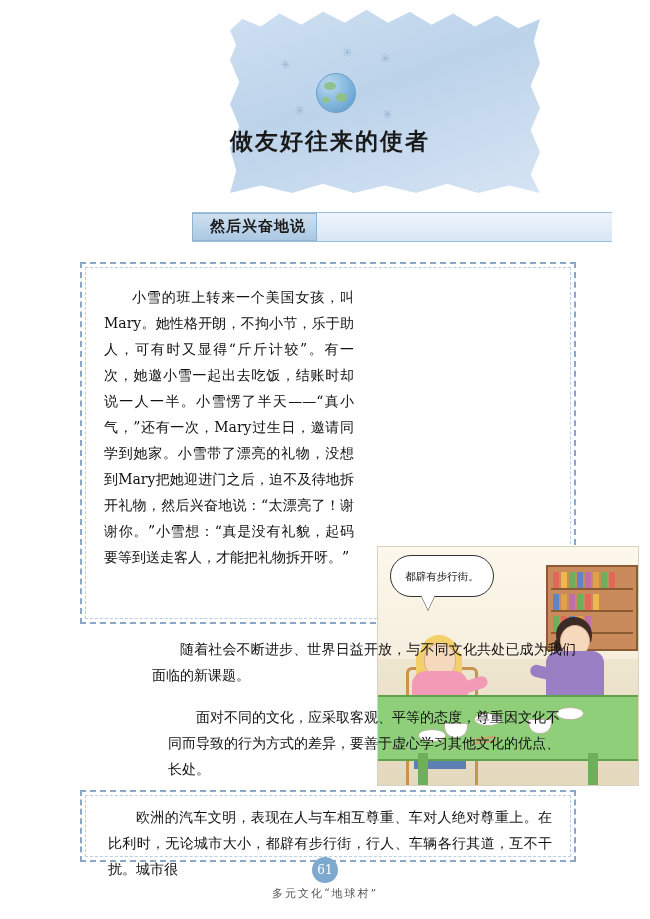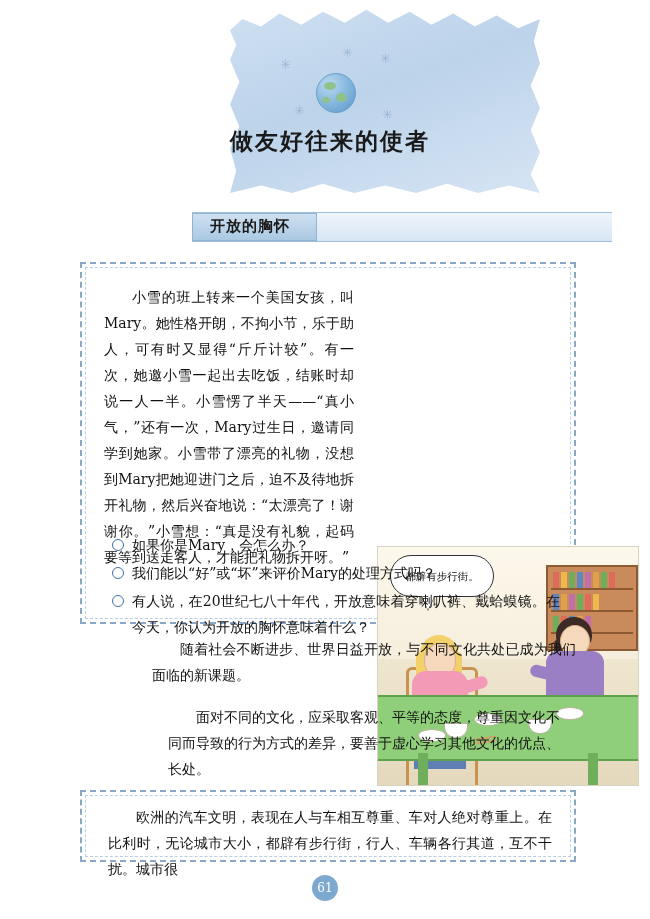--- a/index.html
+++ b/index.html
@@ -421,21 +421,21 @@
   <div class="spark" style="left:150px;top:44px;">✳</div>
   <div class="spark" style="left:64px;top:96px;">✳</div>
   <div class="spark" style="left:152px;top:100px;">✳</div>
   <div class="spark" style="left:112px;top:38px;">✳</div>
 
   <div class="banner-title">做友好往来的使者</div>
 </div>
 
 <div class="section-bar">
   <div class="section-bar-tab"></div>
-  <div class="section-bar-text">开放的胸怀</div>
+  <div class="section-bar-text">然后兴奋地说</div>
 </div>
 
 <div class="dashed-box" id="activity-box">
   <div class="dashed-box-inner"></div>
 
   <div class="cn-text indent" id="story-text">小雪的班上转来一个美国女孩，叫Mary。她性格开朗，不拘小节，乐于助人，可有时又显得“斤斤计较”。有一次，她邀小雪一起出去吃饭，结账时却说一人一半。小雪愣了半天——“真小气，”还有一次，Mary过生日，邀请同学到她家。小雪带了漂亮的礼物，没想到Mary把她迎进门之后，迫不及待地拆开礼物，然后兴奋地说：“太漂亮了！谢谢你。”小雪想：“真是没有礼貌，起码要等到送走客人，才能把礼物拆开呀。”</div>
 
   <div id="illustration">
     <div class="ill-wall"></div>
 
@@ -492,41 +492,28 @@
     <div class="plate" style="left:178px;top:160px;"></div>
     <div class="plate" style="left:40px;top:182px;"></div>
     <div class="bowl" style="left:66px;top:176px;"></div>
     <div class="bowl" style="left:150px;top:172px;"></div>
     <div class="chopstick" style="left:96px;top:190px;"></div>
     <div class="chopstick" style="left:96px;top:194px;"></div>
 
     <div class="speech">都辟有步行街。</div>
   </div>
 
-  <div id="question-list">
-    <div class="q-item cn-text">
-      <span class="q-bullet"></span>
-      <span>如果你是Mary，会怎么办？</span>
-    </div>
-    <div class="q-item cn-text">
-      <span class="q-bullet"></span>
-      <span>我们能以“好”或“坏”来评价Mary的处理方式吗？</span>
-    </div>
-    <div class="q-item cn-text">
-      <span class="q-bullet"></span>
-      <span>有人说，在20世纪七八十年代，开放意味着穿喇叭裤、戴蛤蟆镜。在今天，你认为开放的胸怀意味着什么？</span>
-    </div>
-  </div>
 </div>
 
 <div id="middle-paragraphs">
   <p class="cn-text indent" style="margin:0 0 2px 0;">随着社会不断进步、世界日益开放，与不同文化共处已成为我们面临的新课题。</p>
   <p class="cn-text indent" style="margin:16px;">面对不同的文化，应采取客观、平等的态度，尊重因文化不同而导致的行为方式的差异，要善于虚心学习其他文化的优点、长处。</p>
 </div>
 
 <div class="dashed-box" id="closing-box">
   <div class="dashed-box-inner"></div>
   <div class="cn-text indent" id="closing-text">欧洲的汽车文明，表现在人与车相互尊重、车对人绝对尊重上。在比利时，无论城市大小，都辟有步行街，行人、车辆各行其道，互不干扰。城市很</div>
 </div>
 
 <div id="footer">
   <div class="page-circle">61</div>
+  <div class="footer-caption">多元文化“地球村”</div>
 </div>
 
 </body></html>

